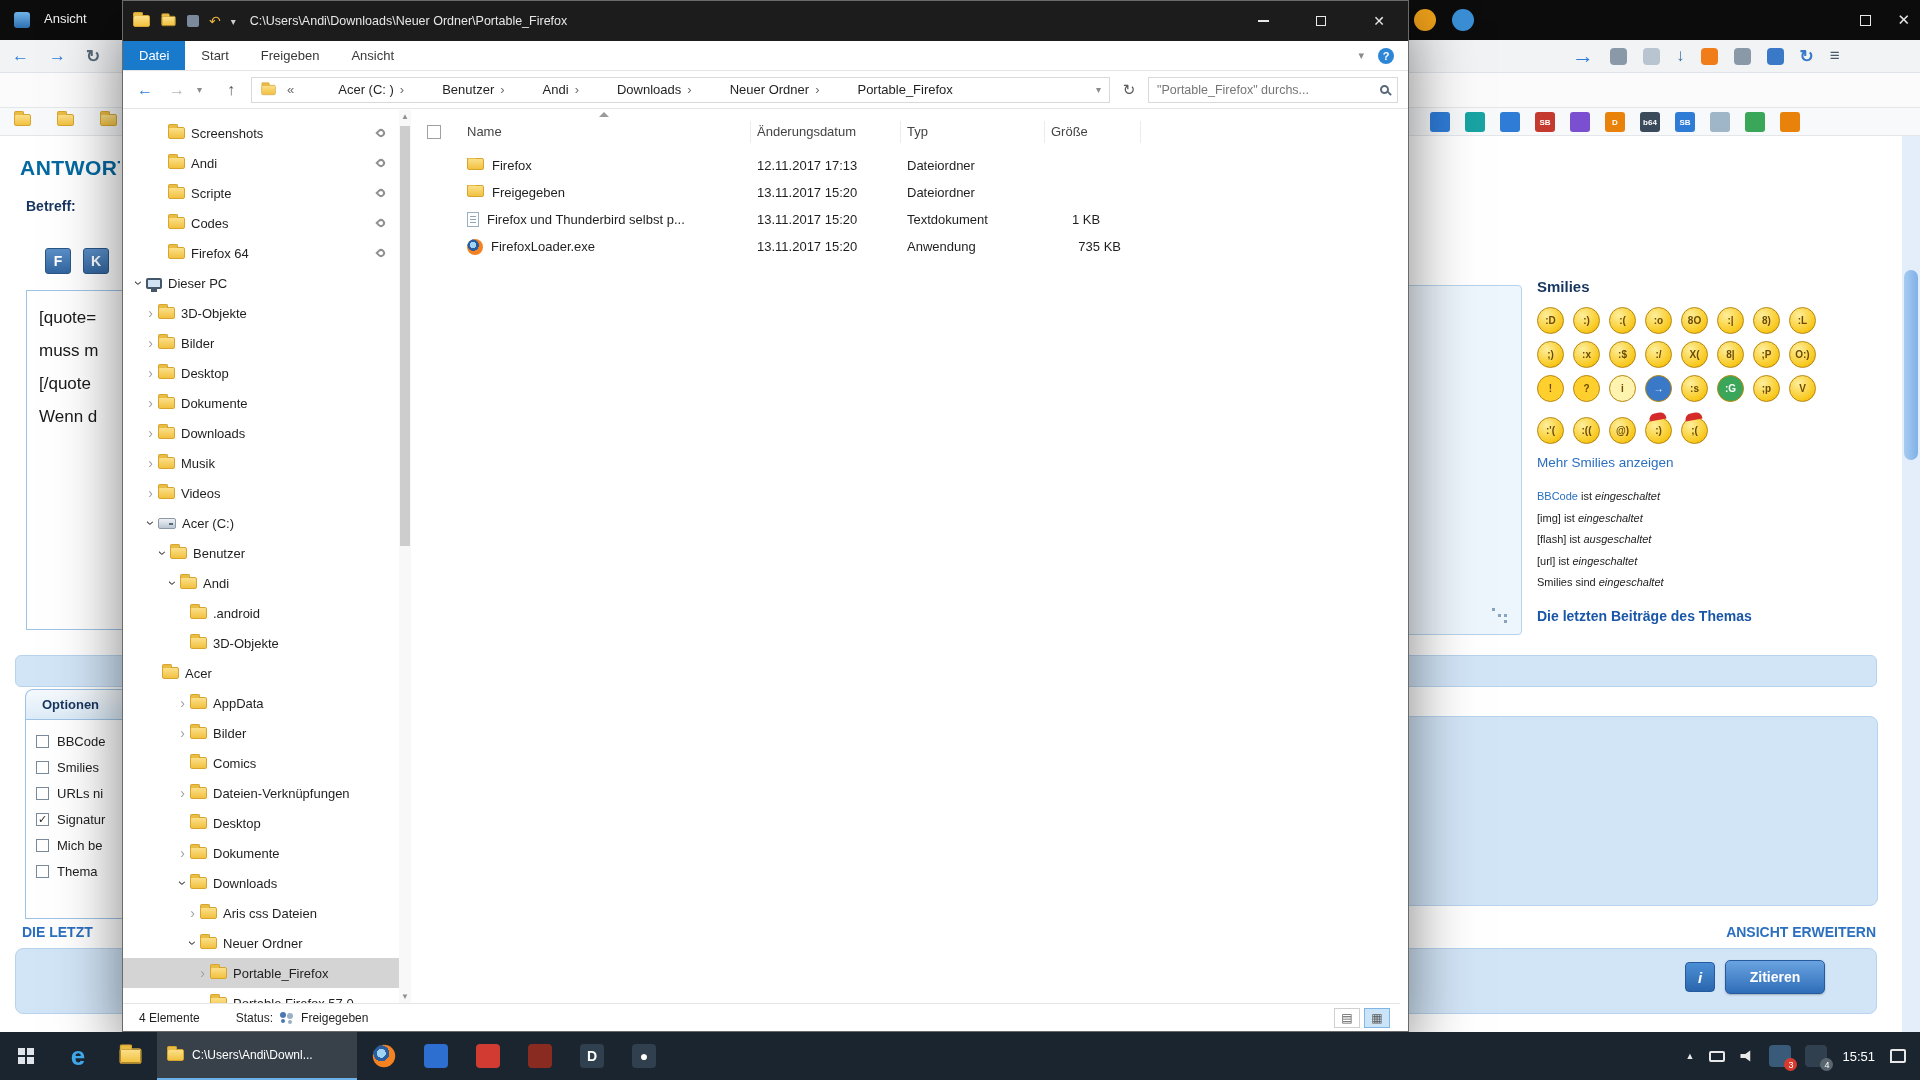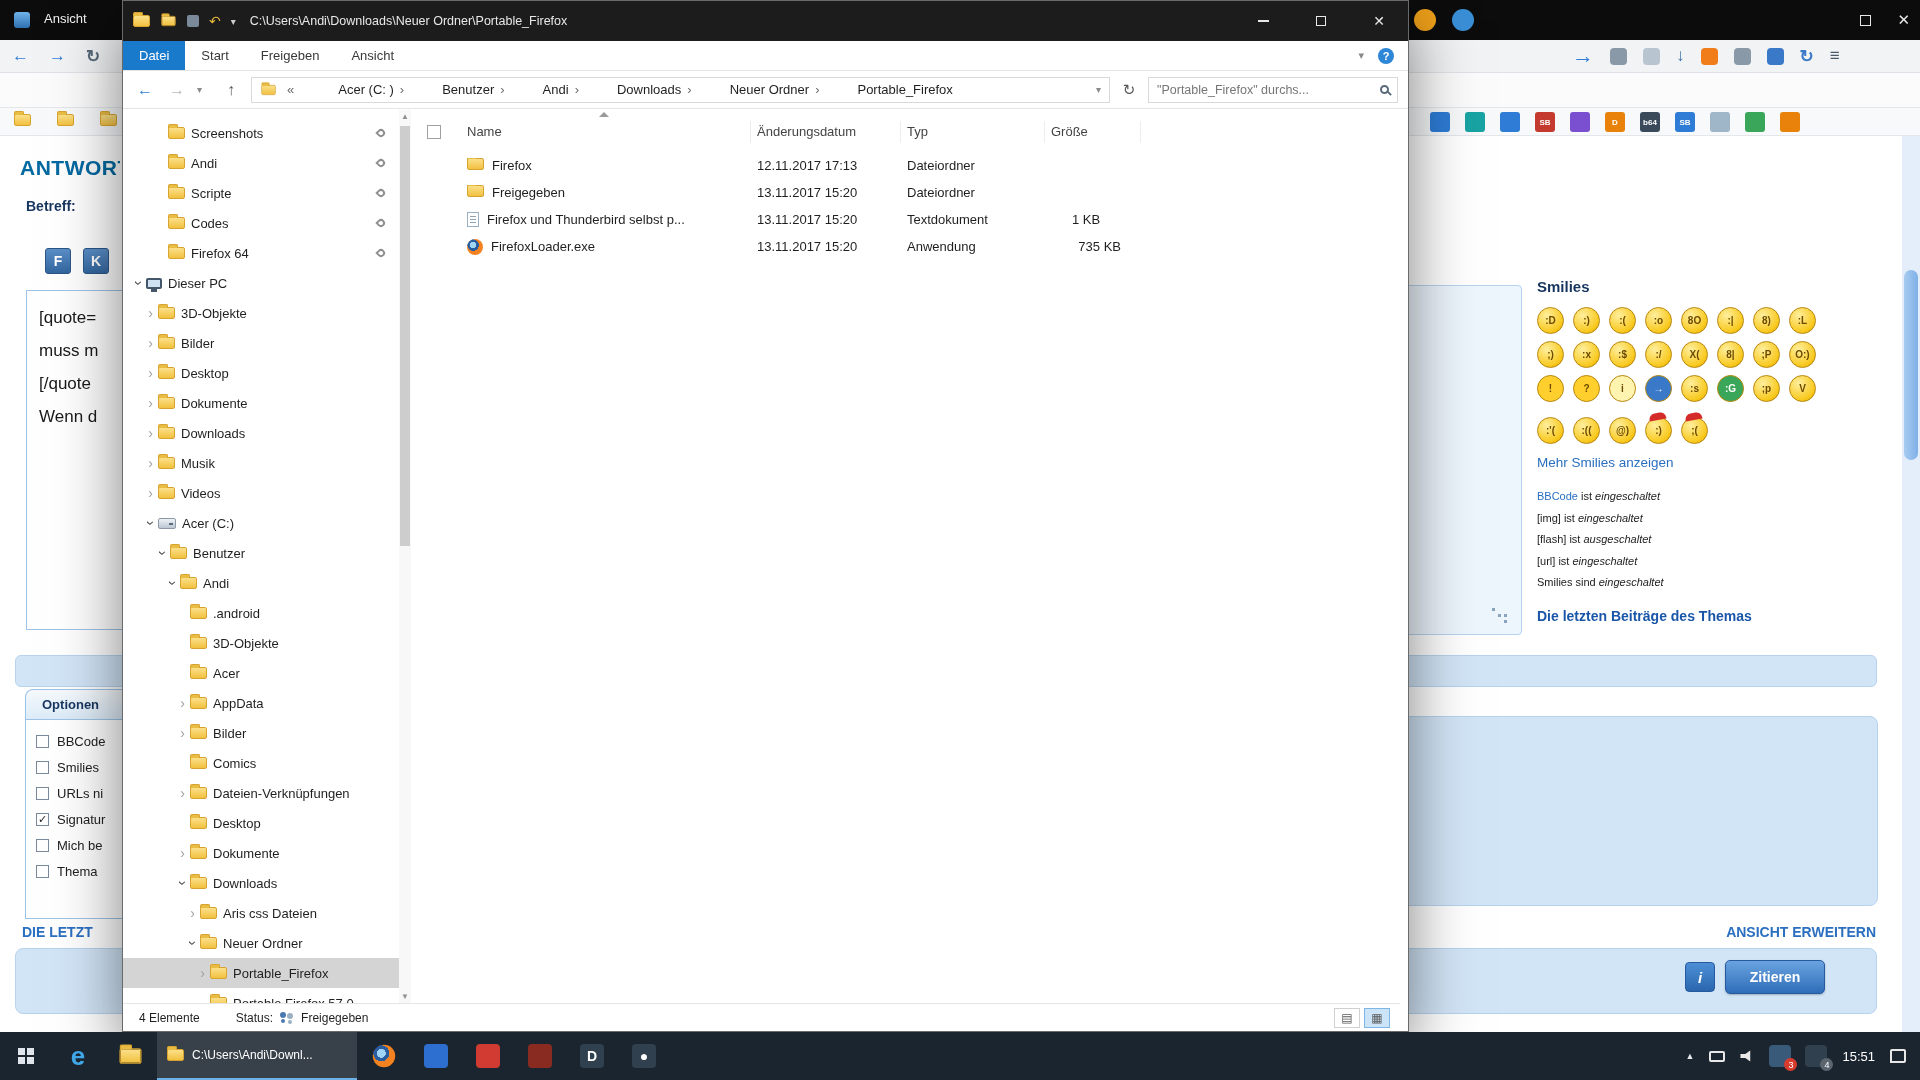--- a/index.html
+++ b/index.html
@@ -504,21 +504,21 @@
             <div class="titem" style="padding-left: 52px;">
               <span class="tch"></span>
               <span class="fic folder"></span>
               <span class="tlabel">.android</span>
             </div>
             <div class="titem" style="padding-left: 52px;">
               <span class="tch"></span>
               <span class="fic folder"></span>
               <span class="tlabel">3D-Objekte</span>
             </div>
-            <div class="titem" style="padding-left: 52px;">
+            <div class="titem" style="padding-left: 24px;">
               <span class="tch"></span>
               <span class="fic folder"></span>
               <span class="tlabel">Acer</span>
             </div>
             <div class="titem" style="padding-left: 52px;">
               <span class="tch">›</span>
               <span class="fic folder"></span>
               <span class="tlabel">AppData</span>
             </div>
             <div class="titem" style="padding-left: 52px;">

